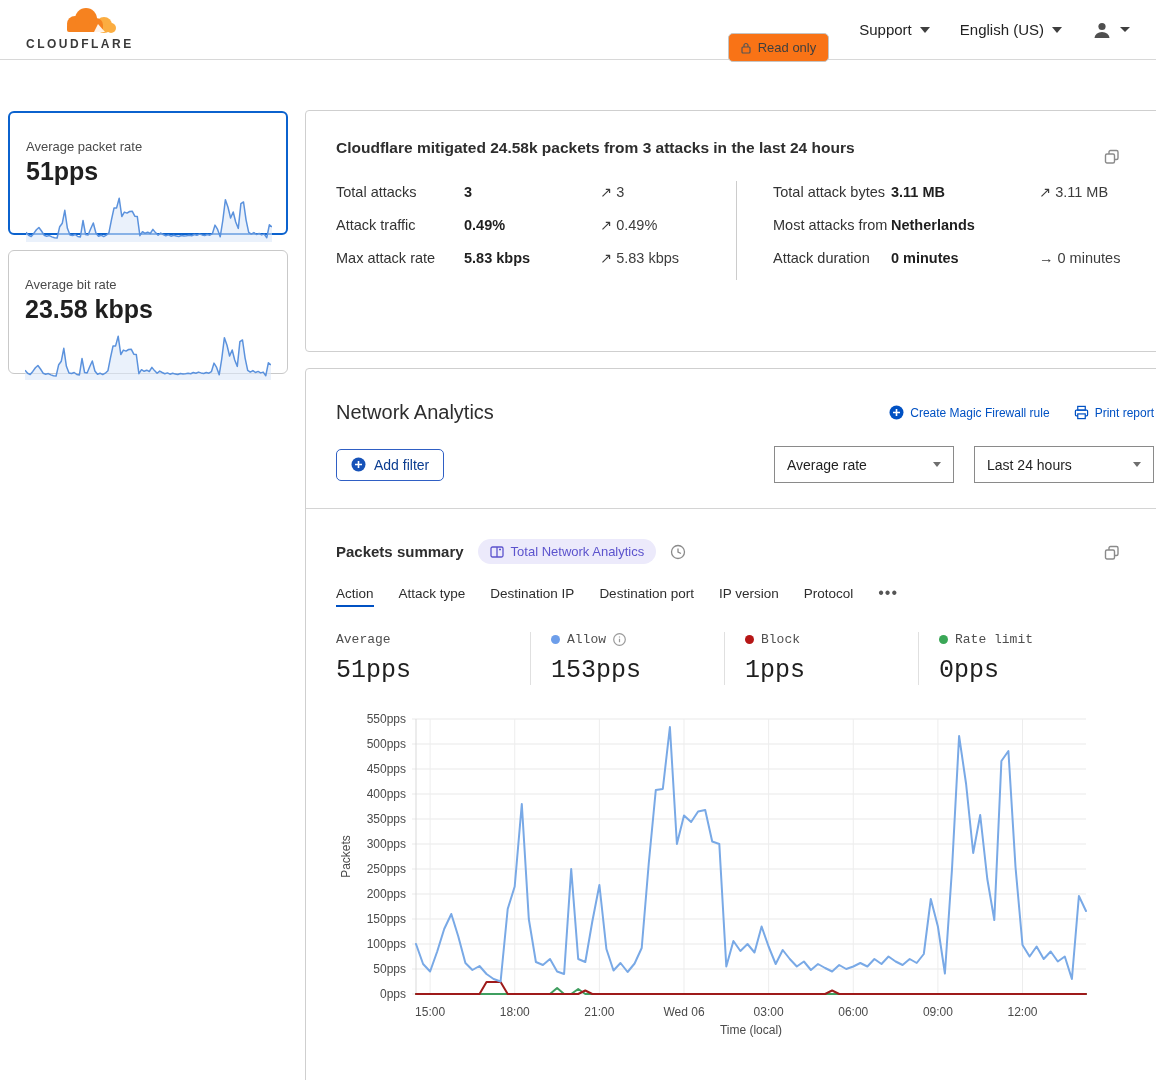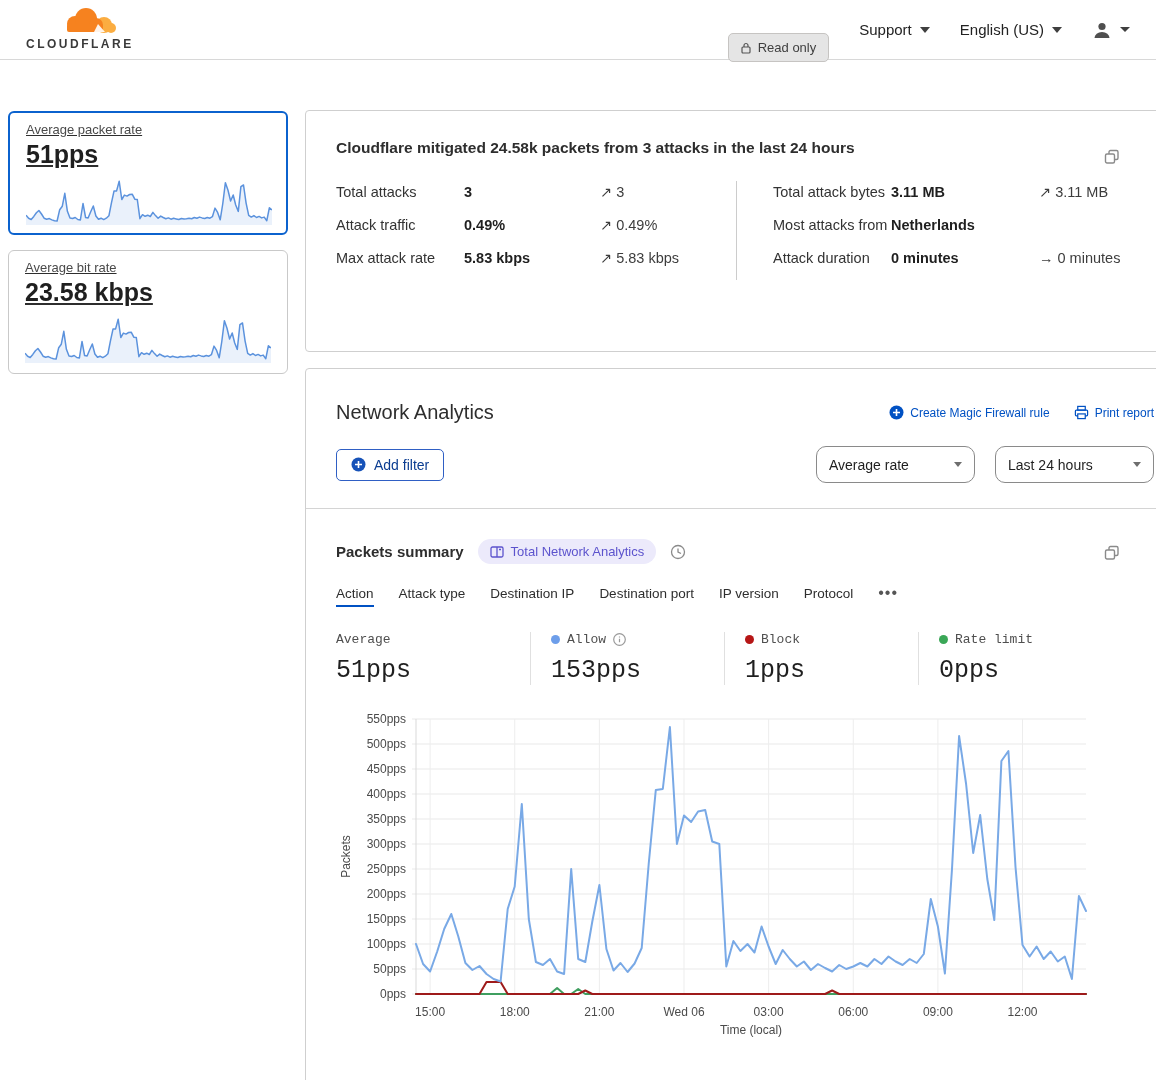--- a/index.html
+++ b/index.html
@@ -3,30 +3,30 @@
 <meta charset="utf-8">
 <style>
   html,body{margin:0;padding:0;width:1156px;height:1080px;overflow:hidden;background:#fff;
     font-family:"Liberation Sans","DejaVu Sans",sans-serif;color:#2e2e2e;}
   .hdr{position:absolute;top:0;left:0;width:1156px;height:60px;border-bottom:1px solid #d8d8d8;
     display:flex;align-items:center;justify-content:space-between;padding:0 26px;box-sizing:border-box;background:#fff;}
   .logo{display:flex;flex-direction:column;align-items:flex-start;}
   .logo svg{margin-left:38px;display:block;}
   .logo-text{font-size:12px;font-weight:bold;letter-spacing:2.5px;color:#3a3a3a;margin-top:1px;}
   .hdr-right{display:flex;align-items:center;gap:30px;}
-  .ro-badge{display:flex;align-items:center;gap:7px;border:1px solid #c6c4c2;background:#e5e5e5;
+  .ro-badge{display:flex;align-items:center;gap:7px;border:1px solid #c6c4c2;background:#f97316;
     border-radius:5px;padding:6px 12px;font-size:13px;color:#3f3f3f;margin-top:36px;}
   .hdr-item{display:flex;align-items:center;gap:8px;font-size:15px;color:#222;cursor:pointer;}
   .caret{width:0;height:0;border-left:5px solid transparent;border-right:5px solid transparent;border-top:6px solid #3f3f3f;display:inline-block;}
   .caret.sm{border-top-width:5px;}
 
   .card{position:absolute;left:8px;width:280px;background:#fff;border-radius:6px;box-sizing:border-box;cursor:pointer;}
   .card.sel{border:2px solid #0b62ce;}
   .card.unsel{border:1px solid #c9c9c9;}
-  .card-inner{padding:9px 16px 10px 16px;text-decoration:underline;}
+  .card-inner{padding:26px 16px 10px 16px;}
   .card-label{font-size:13px;color:#4a4a4a;}
   .card-value{font-size:25px;font-weight:600;color:#1f1f1f;margin-top:3px;}
   .card svg{display:block;margin-top:6px;}
 
   .panel{position:absolute;background:#fff;border:1px solid #cfcfcf;border-radius:4px;box-sizing:border-box;}
   #summary-panel{left:305px;top:110px;width:880px;height:242px;padding:28px 30px;}
   .sum-title{font-size:15.5px;font-weight:bold;color:#2e2e2e;}
   .copyicon{position:absolute;cursor:pointer;}
   .sum-grid{display:flex;margin-top:24px;}
   .sum-col-l{width:400px;}
@@ -41,21 +41,21 @@
   #analytics-panel{left:305px;top:368px;width:880px;height:980px;}
   .sect1{height:140px;box-sizing:border-box;border-bottom:1px solid #d4d4d4;padding:32px 30px 0 30px;}
   .na-row{display:flex;align-items:center;justify-content:space-between;}
   .na-title{font-size:20px;color:#2e2e2e;}
   .na-links{display:flex;align-items:center;gap:24px;}
   .lnk{display:flex;align-items:center;gap:6px;color:#0051c3;font-size:12px;cursor:pointer;}
   .ctrl-row{display:flex;align-items:center;justify-content:space-between;margin-top:22px;}
   .add-filter{display:flex;align-items:center;gap:8px;border:1px solid #2f5fc4;border-radius:5px;
     background:#fff;padding:7px 14px;font-size:14px;color:#0b3d91;cursor:pointer;font-family:inherit;}
   .dd-group{display:flex;gap:20px;}
-  .dd{width:159px;height:37px;border:1px solid #8a8a8a;border-radius:10px;display:flex;align-items:center;
+  .dd{width:180px;height:37px;border:1px solid #8a8a8a;border-radius:0;display:flex;align-items:center;
     justify-content:space-between;padding:0 12px;box-sizing:border-box;font-size:14px;color:#1f1f1f;cursor:pointer;background:#fff;}
   .dd .caret{border-top-color:#6e6e6e;border-left-width:4px;border-right-width:4px;border-top-width:5px;}
 
   .sect2{padding:30px 30px 0 30px;position:relative;}
   .ps-row{display:flex;align-items:center;gap:14px;}
   .ps-title{font-size:15px;font-weight:bold;color:#2e2e2e;text-align:center;}
   .badge{display:flex;align-items:center;gap:7px;background:#eceafb;color:#5c53cd;border-radius:14px;
     padding:5px 12px;font-size:13px;cursor:pointer;}
   .tabs{display:flex;align-items:center;gap:25px;margin-top:20px;}
   .tab{font-size:13.5px;color:#2e2e2e;padding-bottom:4px;cursor:pointer;border-bottom:2px solid transparent;}

